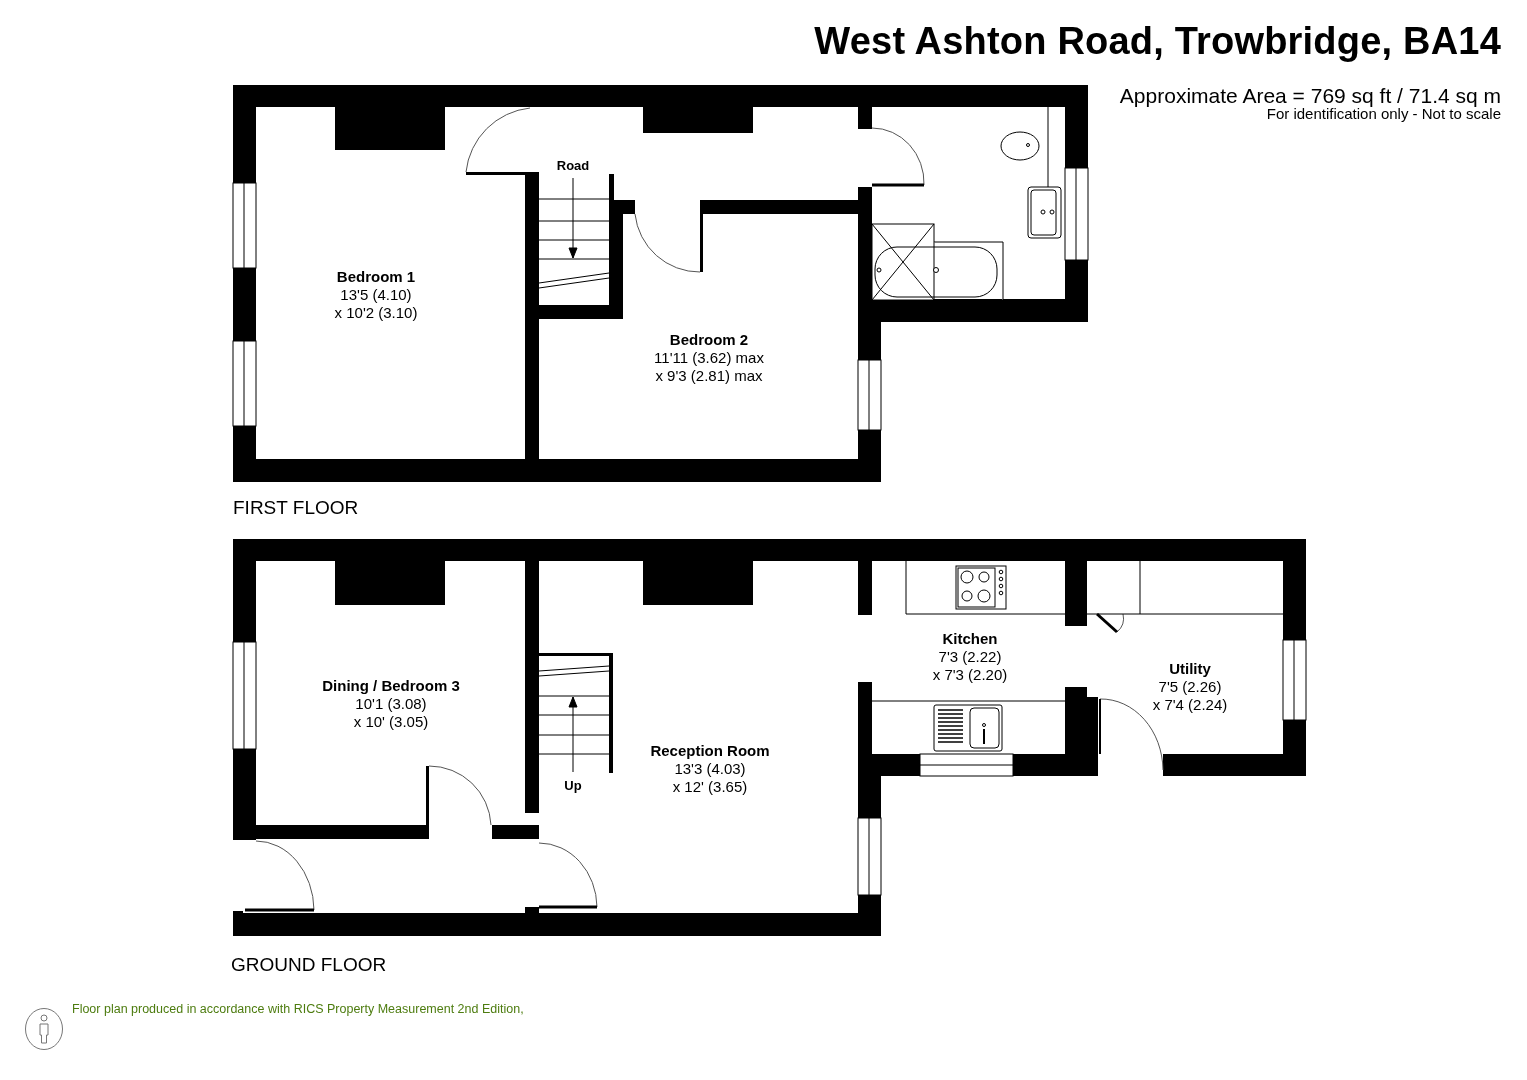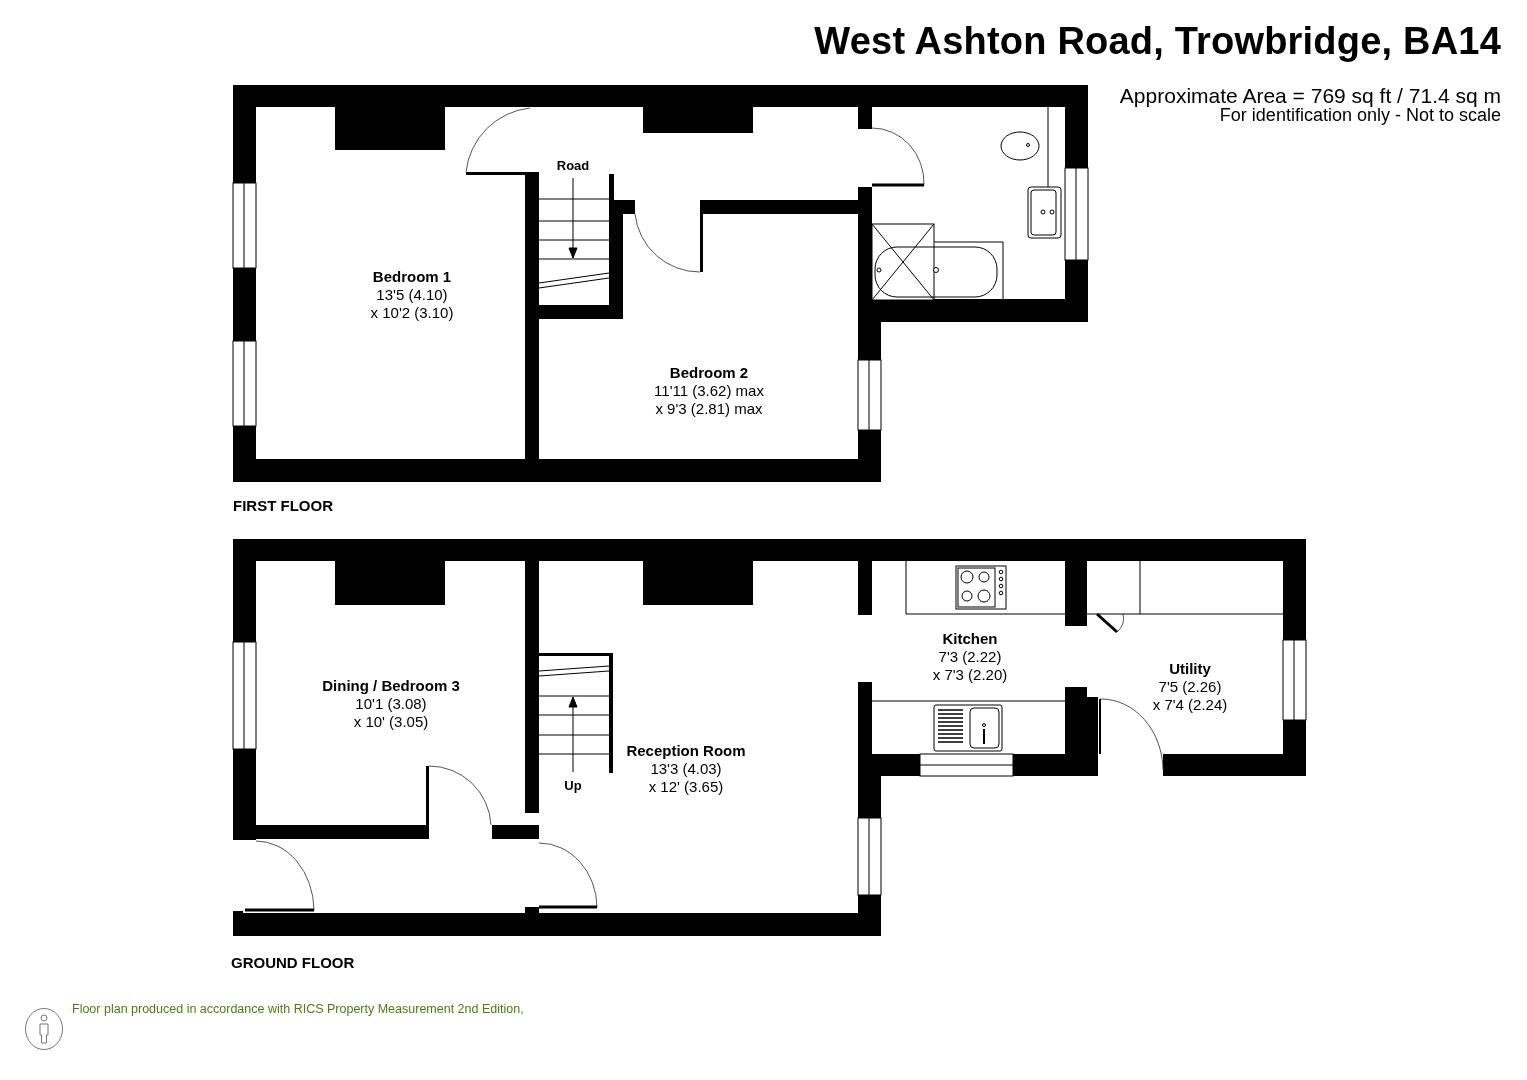--- a/index.html
+++ b/index.html
@@ -1,20 +1,20 @@
 <!DOCTYPE html>
 <html><head>
   <meta charset="utf-8">
   <style>
     html, body { margin: 0; padding: 0; background: #ffffff; }
     body { width: 1527px; height: 1080px; position: relative; overflow: hidden; font-family: "Liberation Sans", sans-serif; color: #000; }
     .title { position: absolute; right: 26px; top: 20px; font-size: 38px; font-weight: bold; letter-spacing: 0.2px; white-space: nowrap; }
     .area { position: absolute; right: 26px; top: 84px; font-size: 21px; white-space: nowrap; }
-    .note { position: absolute; right: 26px; top: 105px; font-size: 18px; white-space: nowrap; }
-    .floor-label { position: absolute; font-size: 15px; font-weight: bold; white-space: nowrap; text-align: center; }
+    .note { position: absolute; right: 26px; top: 105px; font-size: 15px; white-space: nowrap; }
+    .floor-label { position: absolute; font-size: 19px; font-weight: normal; white-space: nowrap; text-align: center; }
     .room-label { position: absolute; text-align: center; font-size: 15px; line-height: 18px; transform: translateX(-50%); white-space: nowrap; }
     .room-label .name { font-weight: bold; }
     .stair-label { position: absolute; font-size: 13px; font-weight: bold; transform: translateX(-50%); white-space: nowrap; }
     .plan { position: absolute; left: 0; top: 0; }
     .footer { position: absolute; left: 72px; top: 1001px; font-size: 12.5px; line-height: 17px; color: #4d7c0f; white-space: nowrap; }
     .footer .copy { margin-left: 10px; }
     .person-icon { position: absolute; left: 24px; top: 1007px; width: 40px; height: 44px; }
   </style>
 </head>
 <body>
@@ -197,39 +197,39 @@
       <line x1="938" y1="730" x2="963" y2="730"></line>
       <line x1="938" y1="734" x2="963" y2="734"></line>
       <line x1="938" y1="738" x2="963" y2="738"></line>
       <line x1="938" y1="742" x2="963" y2="742"></line>
     </g>
     <circle cx="984" cy="725" r="1.5"></circle>
     <line x1="984" y1="729" x2="984" y2="744" stroke-width="2"></line>
   </g>
 </svg>
 
-<div class="room-label" style="left:412px; top:268px;">
+<div class="room-label" style="left:376px; top:268px;">
   <div class="name">Bedroom 1</div>
   <div>13'5 (4.10)</div>
   <div>x 10'2 (3.10)</div>
 </div>
-<div class="room-label" style="left:709px; top:331px;margin-top:33px;">
+<div class="room-label" style="left:709px; top:331px;">
   <div class="name">Bedroom 2</div>
   <div>11'11 (3.62) max</div>
   <div>x 9'3 (2.81) max</div>
 </div>
 <div class="stair-label" style="left:573px; top:158px;">Road</div>
 <div class="floor-label" style="left:233px; top:497px;">FIRST FLOOR</div>
 
 <div class="room-label" style="left:391px; top:677px;">
   <div class="name">Dining / Bedroom 3</div>
   <div>10'1 (3.08)</div>
   <div>x 10' (3.05)</div>
 </div>
-<div class="room-label" style="left:686px; top:742px;">
+<div class="room-label" style="left:710px; top:742px;">
   <div class="name">Reception Room</div>
   <div>13'3 (4.03)</div>
   <div>x 12' (3.65)</div>
 </div>
 <div class="room-label" style="left:970px; top:630px;">
   <div class="name">Kitchen</div>
   <div>7'3 (2.22)</div>
   <div>x 7'3 (2.20)</div>
 </div>
 <div class="room-label" style="left:1190px; top:660px;">

